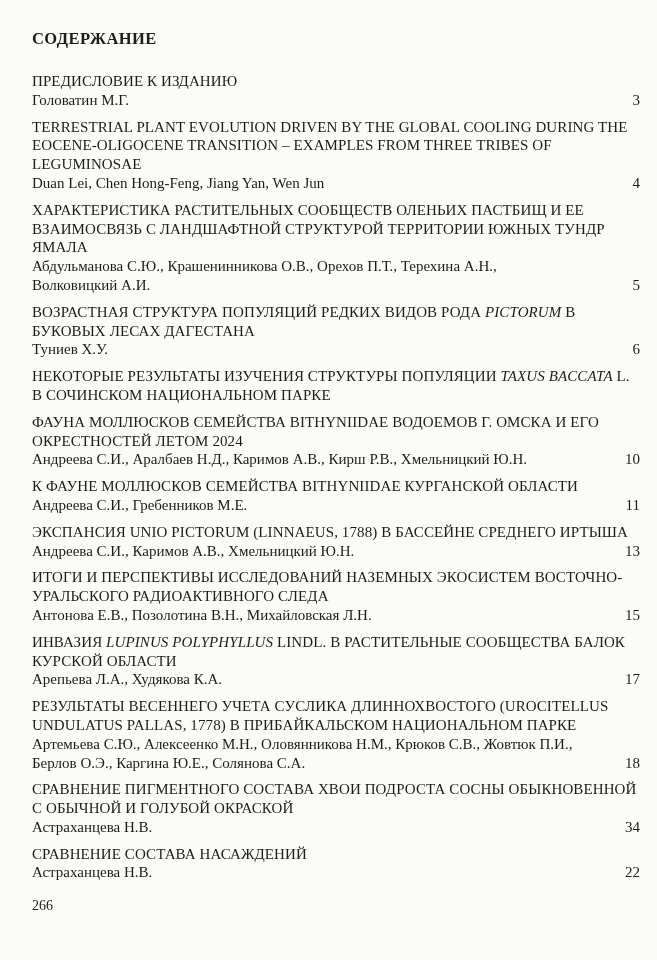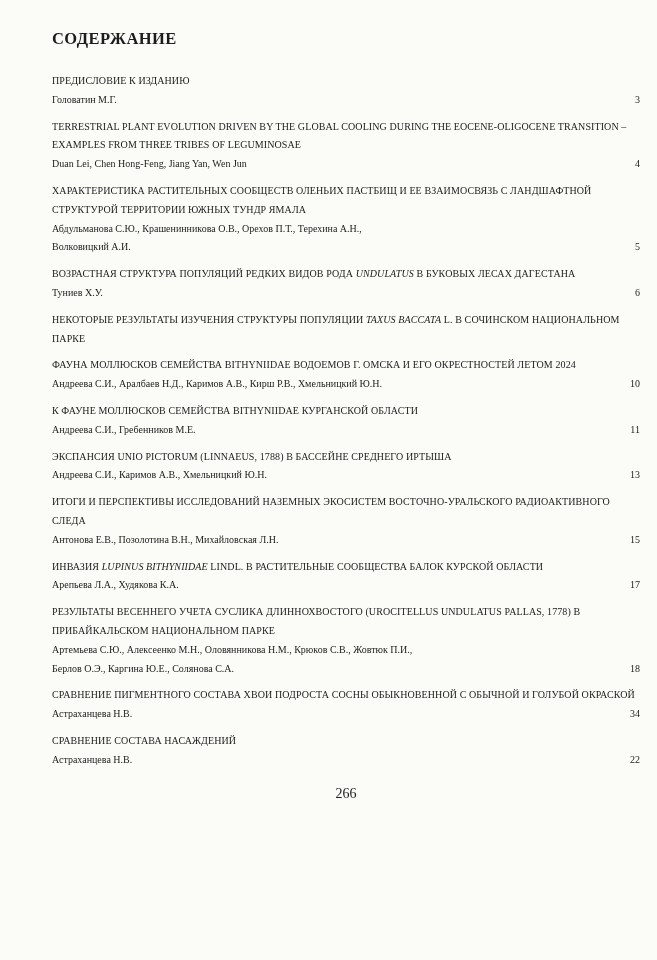--- a/index.html
+++ b/index.html
@@ -12,33 +12,33 @@
   body {
     background: var(--bg);
     color: var(--text);
     font-family: "Liberation Serif", serif;
     position: relative;
     overflow: hidden;
   }
   .page {
     position: absolute;
     inset: 0;
-    padding: 29px 17px 0 52px;
+    padding: 29px 17px 0 32px;
     font-family: Liberation Serif, serif;
   }
   .heading {
     font-size: 16.5px;
     font-weight: bold;
     letter-spacing: 0.4px;
     line-height: 20px;
     margin-bottom: 23px;
   }
   .entries { width: 100%; }
   .entry {
-    font-size: 10px;
+    font-size: 15px;
     line-height: 18.8px;
     margin-top: 8px;
   }
   .entries .entry:first-child { margin-top: 0; }
   .entry-title { letter-spacing: 0.1px; }
   .entry-title em { font-style: italic; }
   .authors-row {
     display: flex;
     align-items: flex-start;
   }
@@ -48,21 +48,21 @@
     margin-left: 3px;
     margin-right: 1px;
     background-image: radial-gradient(circle at 1.3px 1.3px, var(--dot) 1px, rgba(0,0,0,0) 1.3px);
     background-size: 4.6px 2.8px;
     background-repeat: repeat-x;
     background-position: 0 calc(100% - 4.5px);
   }
   .pagenum { flex: 0 0 auto; text-align: right; }
   .folio {
     margin-top: 15px;
-    text-align: center;
+    text-align: left;
     font-size: 14px;
     line-height: 18px;
   }
 </style>
 </head>
 <body>
 
 <div class="page">
   <h1 class="heading">СОДЕРЖАНИЕ</h1>
 
@@ -88,21 +88,21 @@
         <div class="authors-row">
           <span class="authors-text">Абдульманова С.Ю., Крашенинникова О.В., Орехов П.Т., Терехина А.Н.,</span>
         </div>
         <div class="authors-row">
           <span class="authors-text">Волковицкий А.И.</span>
           <span class="leader"></span>
           <span class="pagenum">5</span>
         </div>
       </div>
       <div class="entry">
-        <div class="entry-title"><span>ВОЗРАСТНАЯ СТРУКТУРА ПОПУЛЯЦИЙ РЕДКИХ ВИДОВ РОДА </span><em>UNDULATUS</em><span> В БУКОВЫХ ЛЕСАХ ДАГЕСТАНА</span></div>
+        <div class="entry-title"><span>ВОЗРАСТНАЯ СТРУКТУРА ПОПУЛЯЦИЙ РЕДКИХ ВИДОВ РОДА </span><em>PICTORUM</em><span> В БУКОВЫХ ЛЕСАХ ДАГЕСТАНА</span></div>
         <div class="authors-row">
           <span class="authors-text">Туниев Х.У.</span>
           <span class="leader"></span>
           <span class="pagenum">6</span>
         </div>
       </div>
       <div class="entry">
         <div class="entry-title"><span>НЕКОТОРЫЕ РЕЗУЛЬТАТЫ ИЗУЧЕНИЯ СТРУКТУРЫ ПОПУЛЯЦИИ </span><em>TAXUS BACCATA</em><span> L. В СОЧИНСКОМ НАЦИОНАЛЬНОМ ПАРКЕ</span></div>
       </div>
       <div class="entry">
@@ -131,21 +131,21 @@
       </div>
       <div class="entry">
         <div class="entry-title"><span>ИТОГИ И ПЕРСПЕКТИВЫ ИССЛЕДОВАНИЙ НАЗЕМНЫХ ЭКОСИСТЕМ ВОСТОЧНО-УРАЛЬСКОГО РАДИОАКТИВНОГО СЛЕДА</span></div>
         <div class="authors-row">
           <span class="authors-text">Антонова Е.В., Позолотина В.Н., Михайловская Л.Н.</span>
           <span class="leader"></span>
           <span class="pagenum">15</span>
         </div>
       </div>
       <div class="entry">
-        <div class="entry-title"><span>ИНВАЗИЯ </span><em>LUPINUS BITHYNIIDAE</em><span> LINDL. В РАСТИТЕЛЬНЫЕ СООБЩЕСТВА БАЛОК КУРСКОЙ ОБЛАСТИ</span></div>
+        <div class="entry-title"><span>ИНВАЗИЯ </span><em>LUPINUS POLYPHYLLUS</em><span> LINDL. В РАСТИТЕЛЬНЫЕ СООБЩЕСТВА БАЛОК КУРСКОЙ ОБЛАСТИ</span></div>
         <div class="authors-row">
           <span class="authors-text">Арепьева Л.А., Худякова К.А.</span>
           <span class="leader"></span>
           <span class="pagenum">17</span>
         </div>
       </div>
       <div class="entry">
         <div class="entry-title"><span>РЕЗУЛЬТАТЫ ВЕСЕННЕГО УЧЕТА СУСЛИКА ДЛИННОХВОСТОГО (UROCITELLUS UNDULATUS PALLAS, 1778) В ПРИБАЙКАЛЬСКОМ НАЦИОНАЛЬНОМ ПАРКЕ</span></div>
         <div class="authors-row">
           <span class="authors-text">Артемьева С.Ю., Алексеенко М.Н., Оловянникова Н.М., Крюков С.В., Жовтюк П.И.,</span>

